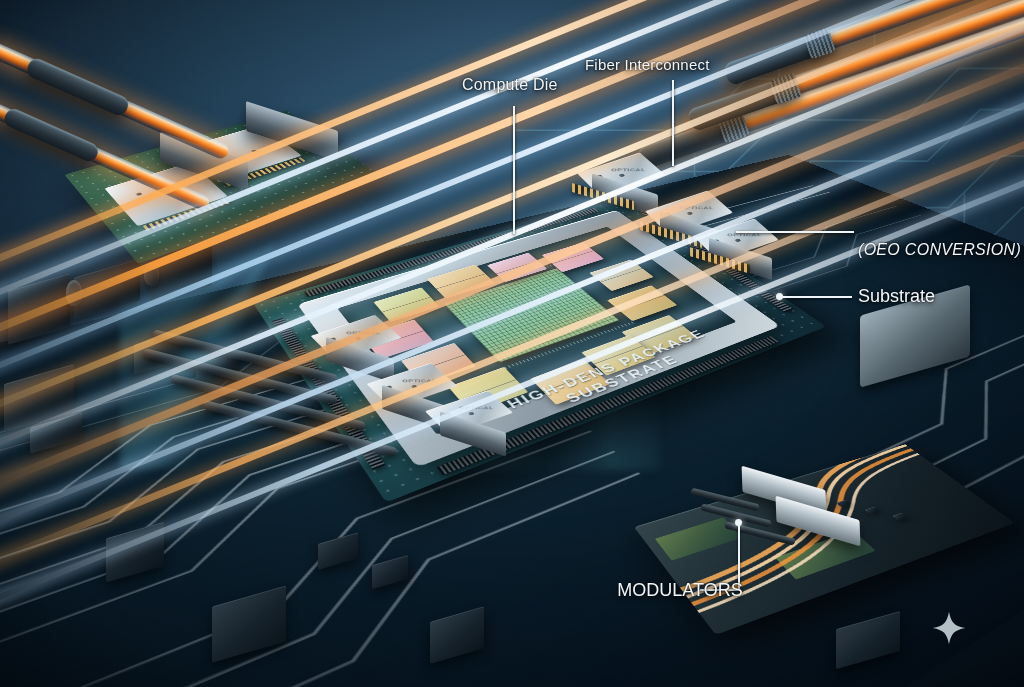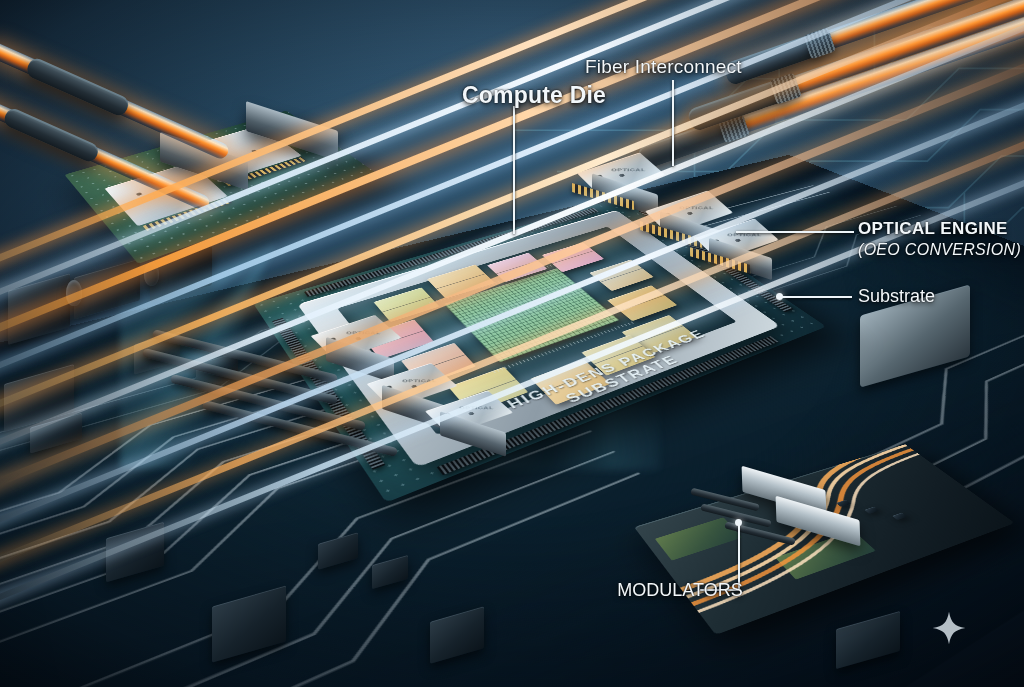--- a/index.html
+++ b/index.html
@@ -133,22 +133,22 @@
     transform:perspective(900px) rotateX(56deg) rotateZ(-31deg);transform-origin:50% 50%;}
   .inset-slab{position:absolute;inset:0;border-radius:5px;
     background:linear-gradient(140deg,#33444b 0%,#1d2c33 40%,#121d24 75%,#0b141a 100%);
     box-shadow:0 22px 40px rgba(0,0,0,.65), inset 0 2px 0 rgba(160,200,215,.2);}
   .inset-green{position:absolute;border-radius:2px;
     background:linear-gradient(140deg,#5f7a4c,#38553f 60%,#24403a);}
 
   
   .label{position:absolute;color:#f2f7fa;text-shadow:0 2px 5px rgba(0,0,0,.85),0 0 2px rgba(0,0,0,.9);
     white-space:nowrap;font-family:"Liberation Sans",sans-serif;}
-  .lbl-compute{left:462px;top:82px;font-size:23px;font-weight:700;letter-spacing:.2px;}
-  .lbl-fiber{left:585px;top:56px;font-size:19px;font-weight:400;letter-spacing:.2px;}
+  .lbl-compute{left:462px;top:76px;font-size:16px;font-weight:400;letter-spacing:.2px;}
+  .lbl-fiber{left:585px;top:56px;font-size:15px;font-weight:400;letter-spacing:.2px;}
   .lbl-engine{left:858px;top:219px;font-size:17px;font-weight:700;letter-spacing:.4px;}
   .lbl-engine-sub{left:858px;top:241px;font-size:16px;font-weight:400;letter-spacing:.3px;font-style:italic;}
   .lbl-substrate{left:858px;top:286px;font-size:18px;font-weight:400;}
   .lbl-photo{left:575px;top:578px;font-size:18px;font-weight:400;line-height:25px;
     text-align:center;white-space:normal;width:210px;}
   .leader{position:absolute;background:#eef5f9;box-shadow:0 1px 3px rgba(0,0,0,.8);}
   .leader-dot{position:absolute;width:7px;height:7px;border-radius:50%;background:#eef5f9;
     box-shadow:0 0 6px rgba(255,255,255,.7);}
 
   .sparkle{position:absolute;right:58px;bottom:42px;width:34px;height:34px;pointer-events:none;opacity:.9;}
@@ -436,21 +436,20 @@
   <div class="leader" style="left:736px;top:231px;width:118px;height:2px;"></div>
   <div class="leader" style="left:780px;top:296px;width:72px;height:2px;"></div>
   <div class="leader-dot" style="left:776px;top:293px;"></div>
 
   <div class="leader" style="left:700px;top:589px;width:40px;height:2px;"></div>
   <div class="leader" style="left:738px;top:522px;width:2px;height:68px;"></div>
   <div class="leader-dot" style="left:735px;top:519px;"></div>
 
   <div class="label lbl-compute">Compute Die</div>
   <div class="label lbl-fiber">Fiber Interconnect</div>
-  <div class="label lbl-engine">OPTICAL ENGINE</div>
   <div class="label lbl-engine-sub">(OEO CONVERSION)</div>
   <div class="label lbl-substrate">Substrate</div>
   <div class="label lbl-photo">
     <div>MODULATORS</div>
   </div>
 
   <div class="sparkle">
     <svg viewBox="0 0 100 100">
       <path d="M50 2 C56 34 66 44 98 50 C66 56 56 66 50 98 C44 66 34 56 2 50 C34 44 44 34 50 2 Z" fill="#d9e3ea" opacity=".92"></path>
     </svg>

